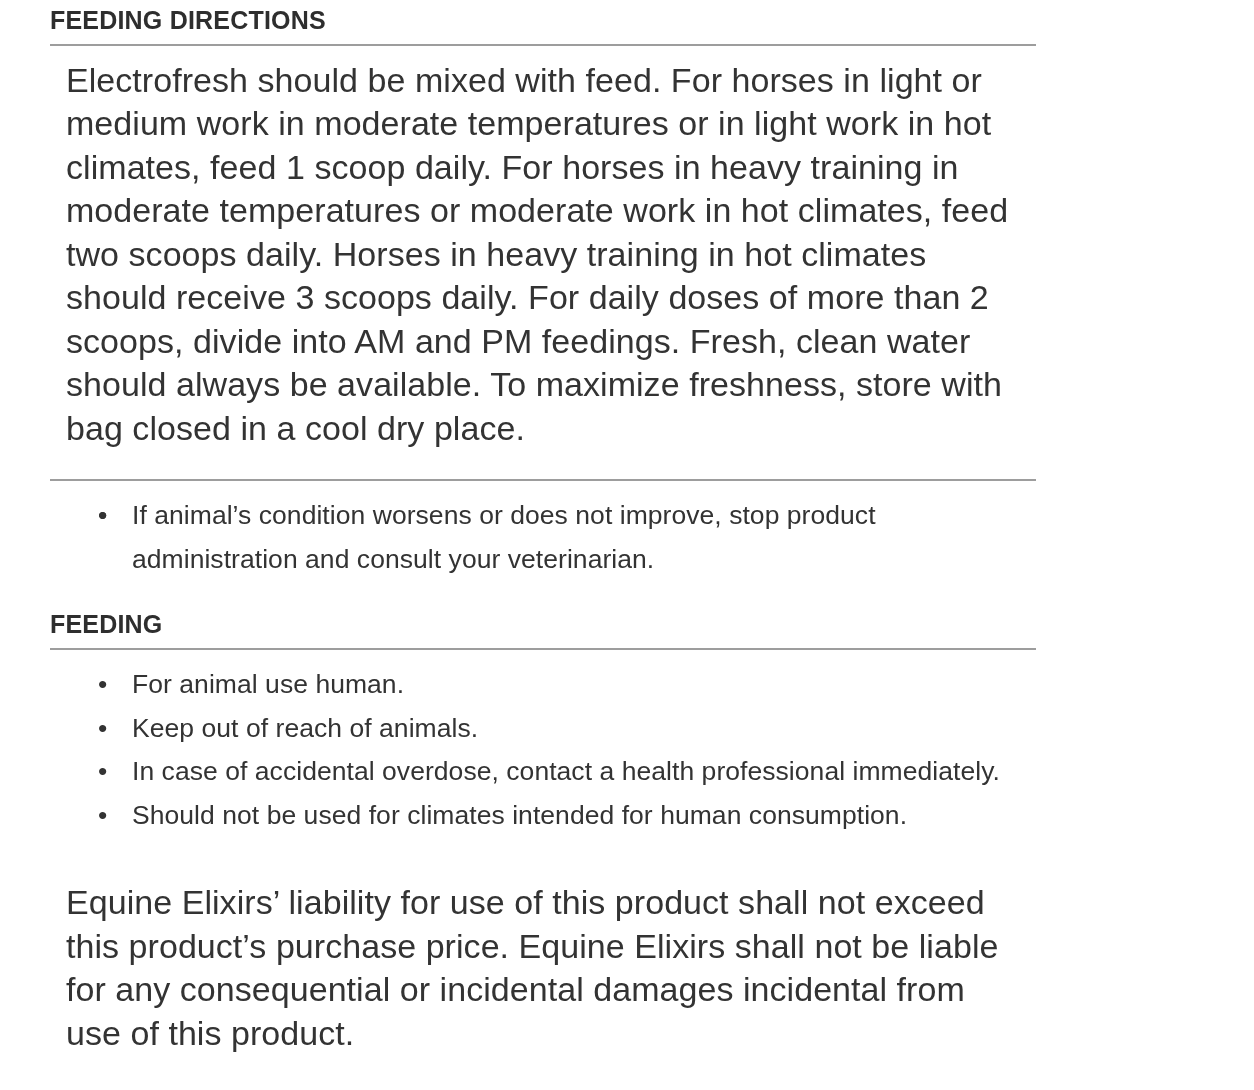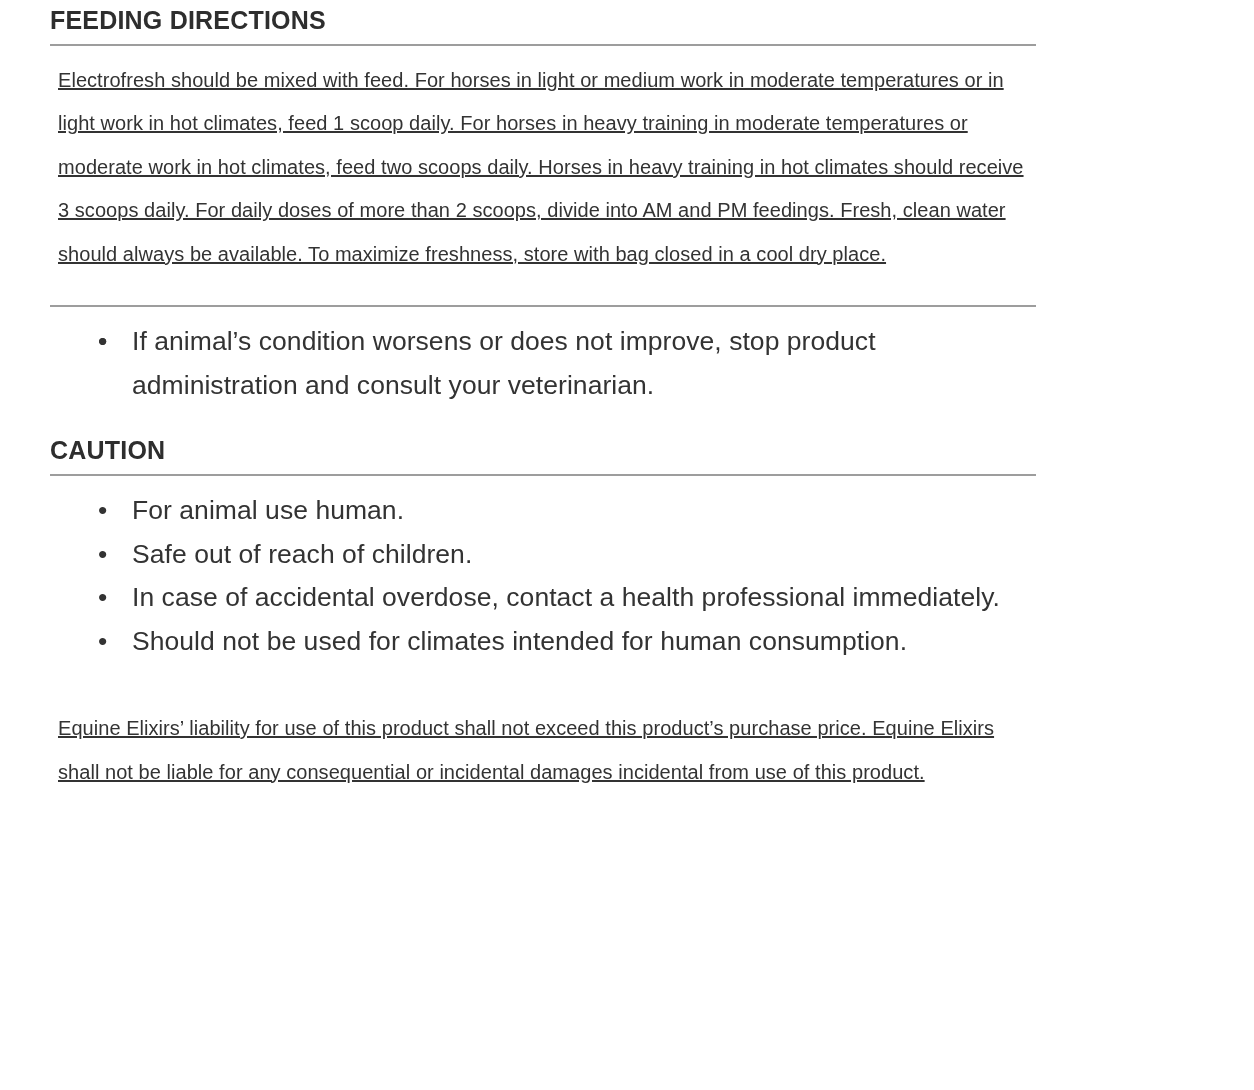--- a/index.html
+++ b/index.html
@@ -31,27 +31,26 @@
   }
   .rule {
     height: 0;
     border: 0;
     border-top: 2px solid #9d9d9d;
     margin: 9px 0 0 0;
     padding: 0;
     width: 100%;
   }
   .body-text {
-    font-size: 20px;
+    font-size: 34px;
     line-height: 43.5px;
     color: #333333;
-    margin: 8px;
+    margin: 16px;
     padding: 0;
     letter-spacing: 0.05px;
-    text-decoration: underline;
   }
   .para-block {
     margin-top: 13px;
   }
   .section {
     margin-top: 29px;
   }
   .section:first-child {
     margin-top: 0;
   }
@@ -99,30 +98,30 @@
         <span class="dot">•</span>
       </li>
       <li>
         <span class="dot">•</span>
         <span>If animal’s condition worsens or does not improve, stop product administration and consult your veterinarian.</span>
       </li>
     </ul>
   </div>
 
   <div class="section">
-    <h2 class="section-heading">CAUTION</h2>
+    <h2 class="section-heading">FEEDING</h2>
     <hr class="rule">
     <ul class="bullets">
       <li>
         <span class="dot">•</span>
         <span>For animal use human.</span>
       </li>
       <li>
         <span class="dot">•</span>
-        <span>Safe out of reach of children.</span>
+        <span>Keep out of reach of animals.</span>
       </li>
       <li>
         <span class="dot">•</span>
         <span>In case of accidental overdose, contact a health professional immediately.</span>
       </li>
       <li>
         <span class="dot">•</span>
         <span>Should not be used for climates intended for human consumption.</span>
       </li>
     </ul>

